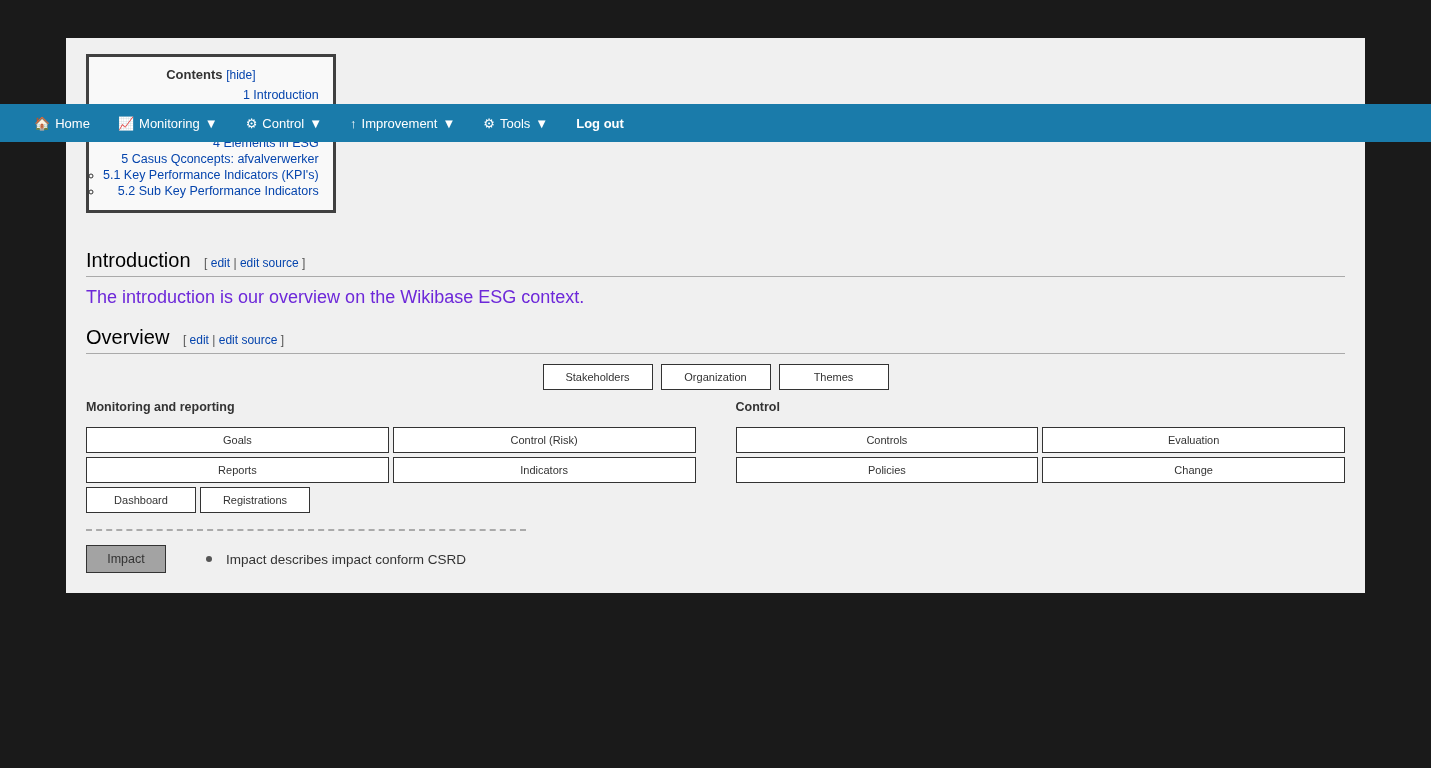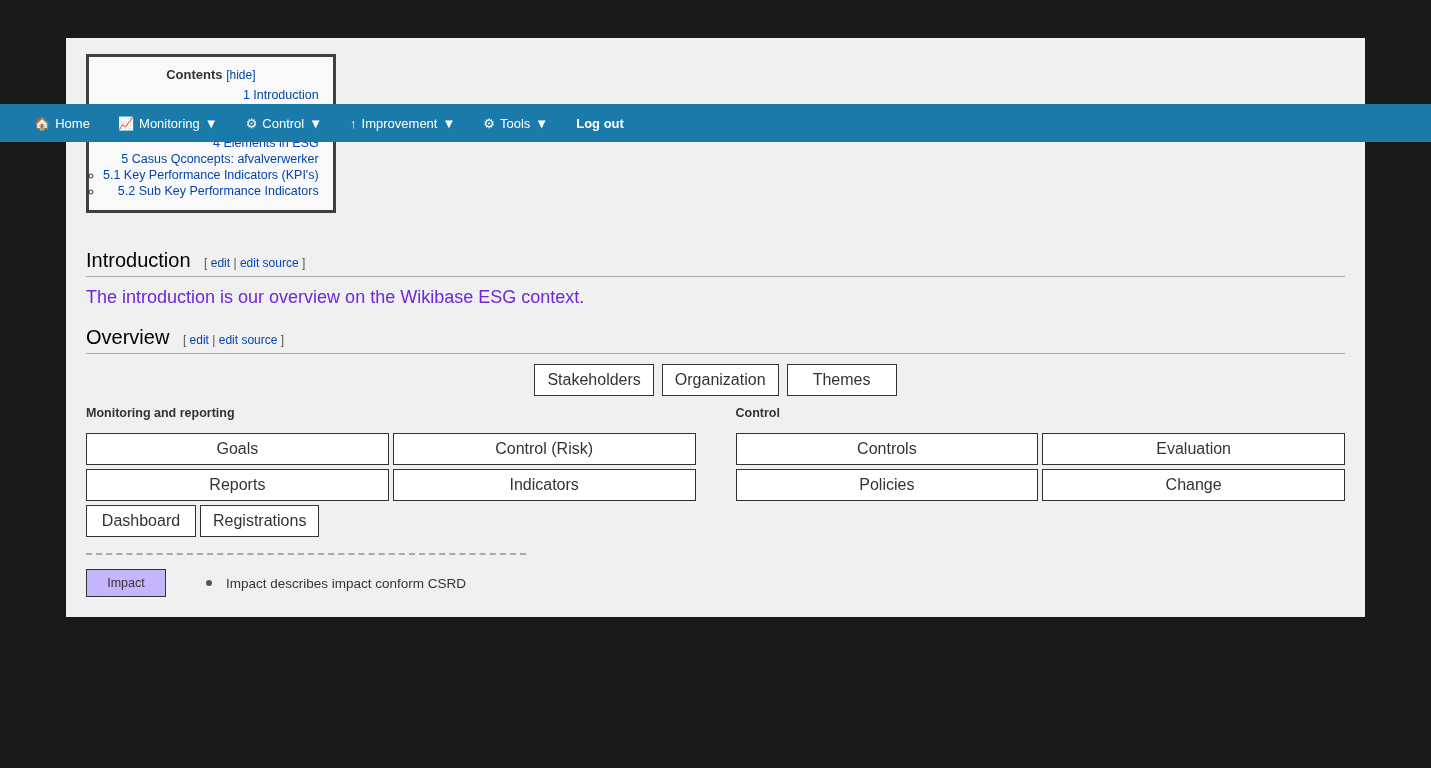--- a/index.html
+++ b/index.html
@@ -125,21 +125,21 @@
       gap: 0;
     }
     .diagram-row-center {
       justify-content: center;
       gap: 8px;
     }
     .diagram-box {
       border: 1px solid #333;
       padding: 6px 12px;
       background: #fff;
-      font-size: 16px;
+      font-size: 11px;
       cursor: pointer;
       text-align: center;
       min-width: 110px;
     }
 
     .diagram-split {
       display: flex;
       gap: 40px;
       margin-top: 4px;
     }
@@ -163,21 +163,21 @@
     .dashed-divider {
       border: none;
       border-top: 2px dashed #aaa;
       margin: 18px 0 14px 0;
     }
 
     
     .monitoring-section { margin-top: 4px; }
     .monitoring-box {
       border: 1px solid #333;
-      background: #c4b5fd;
+      background: #a3a3a3;
       padding: 6px 12px;
       font-size: 12.5px;
       min-width: 80px;
       text-align: center;
     }
     .monitoring-desc {
       display: flex;
       align-items: center;
       gap: 8px;
       margin-left: 20px;

